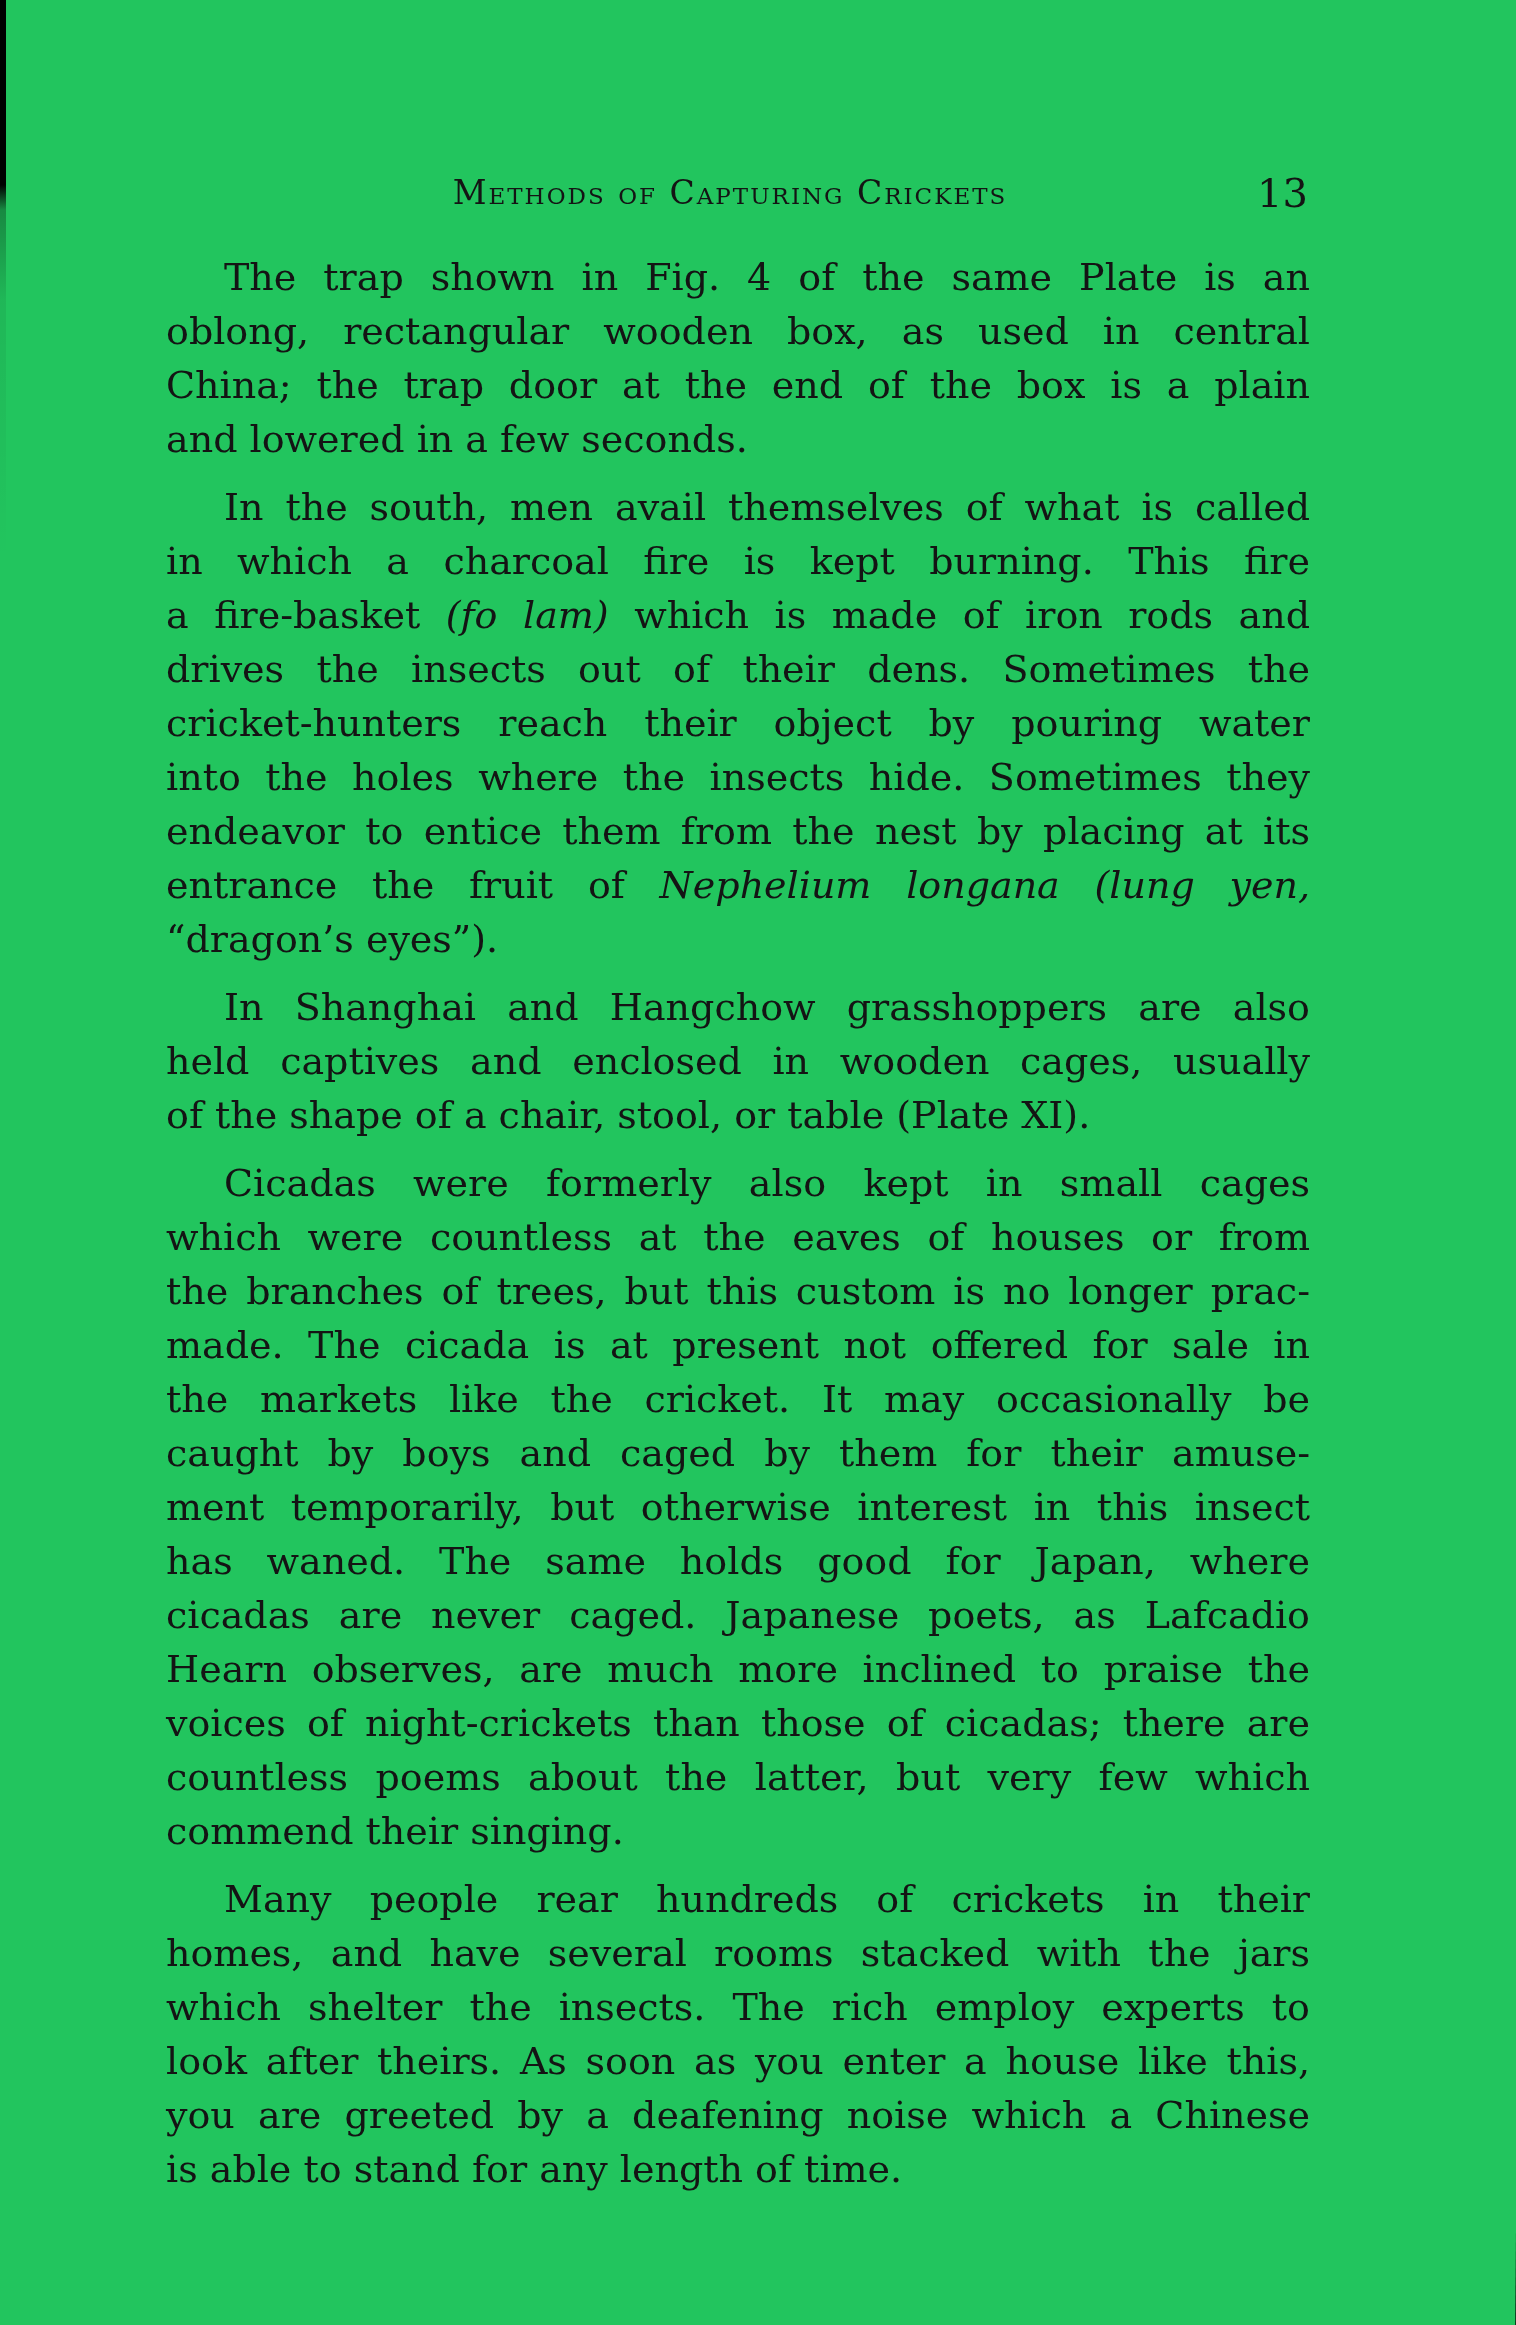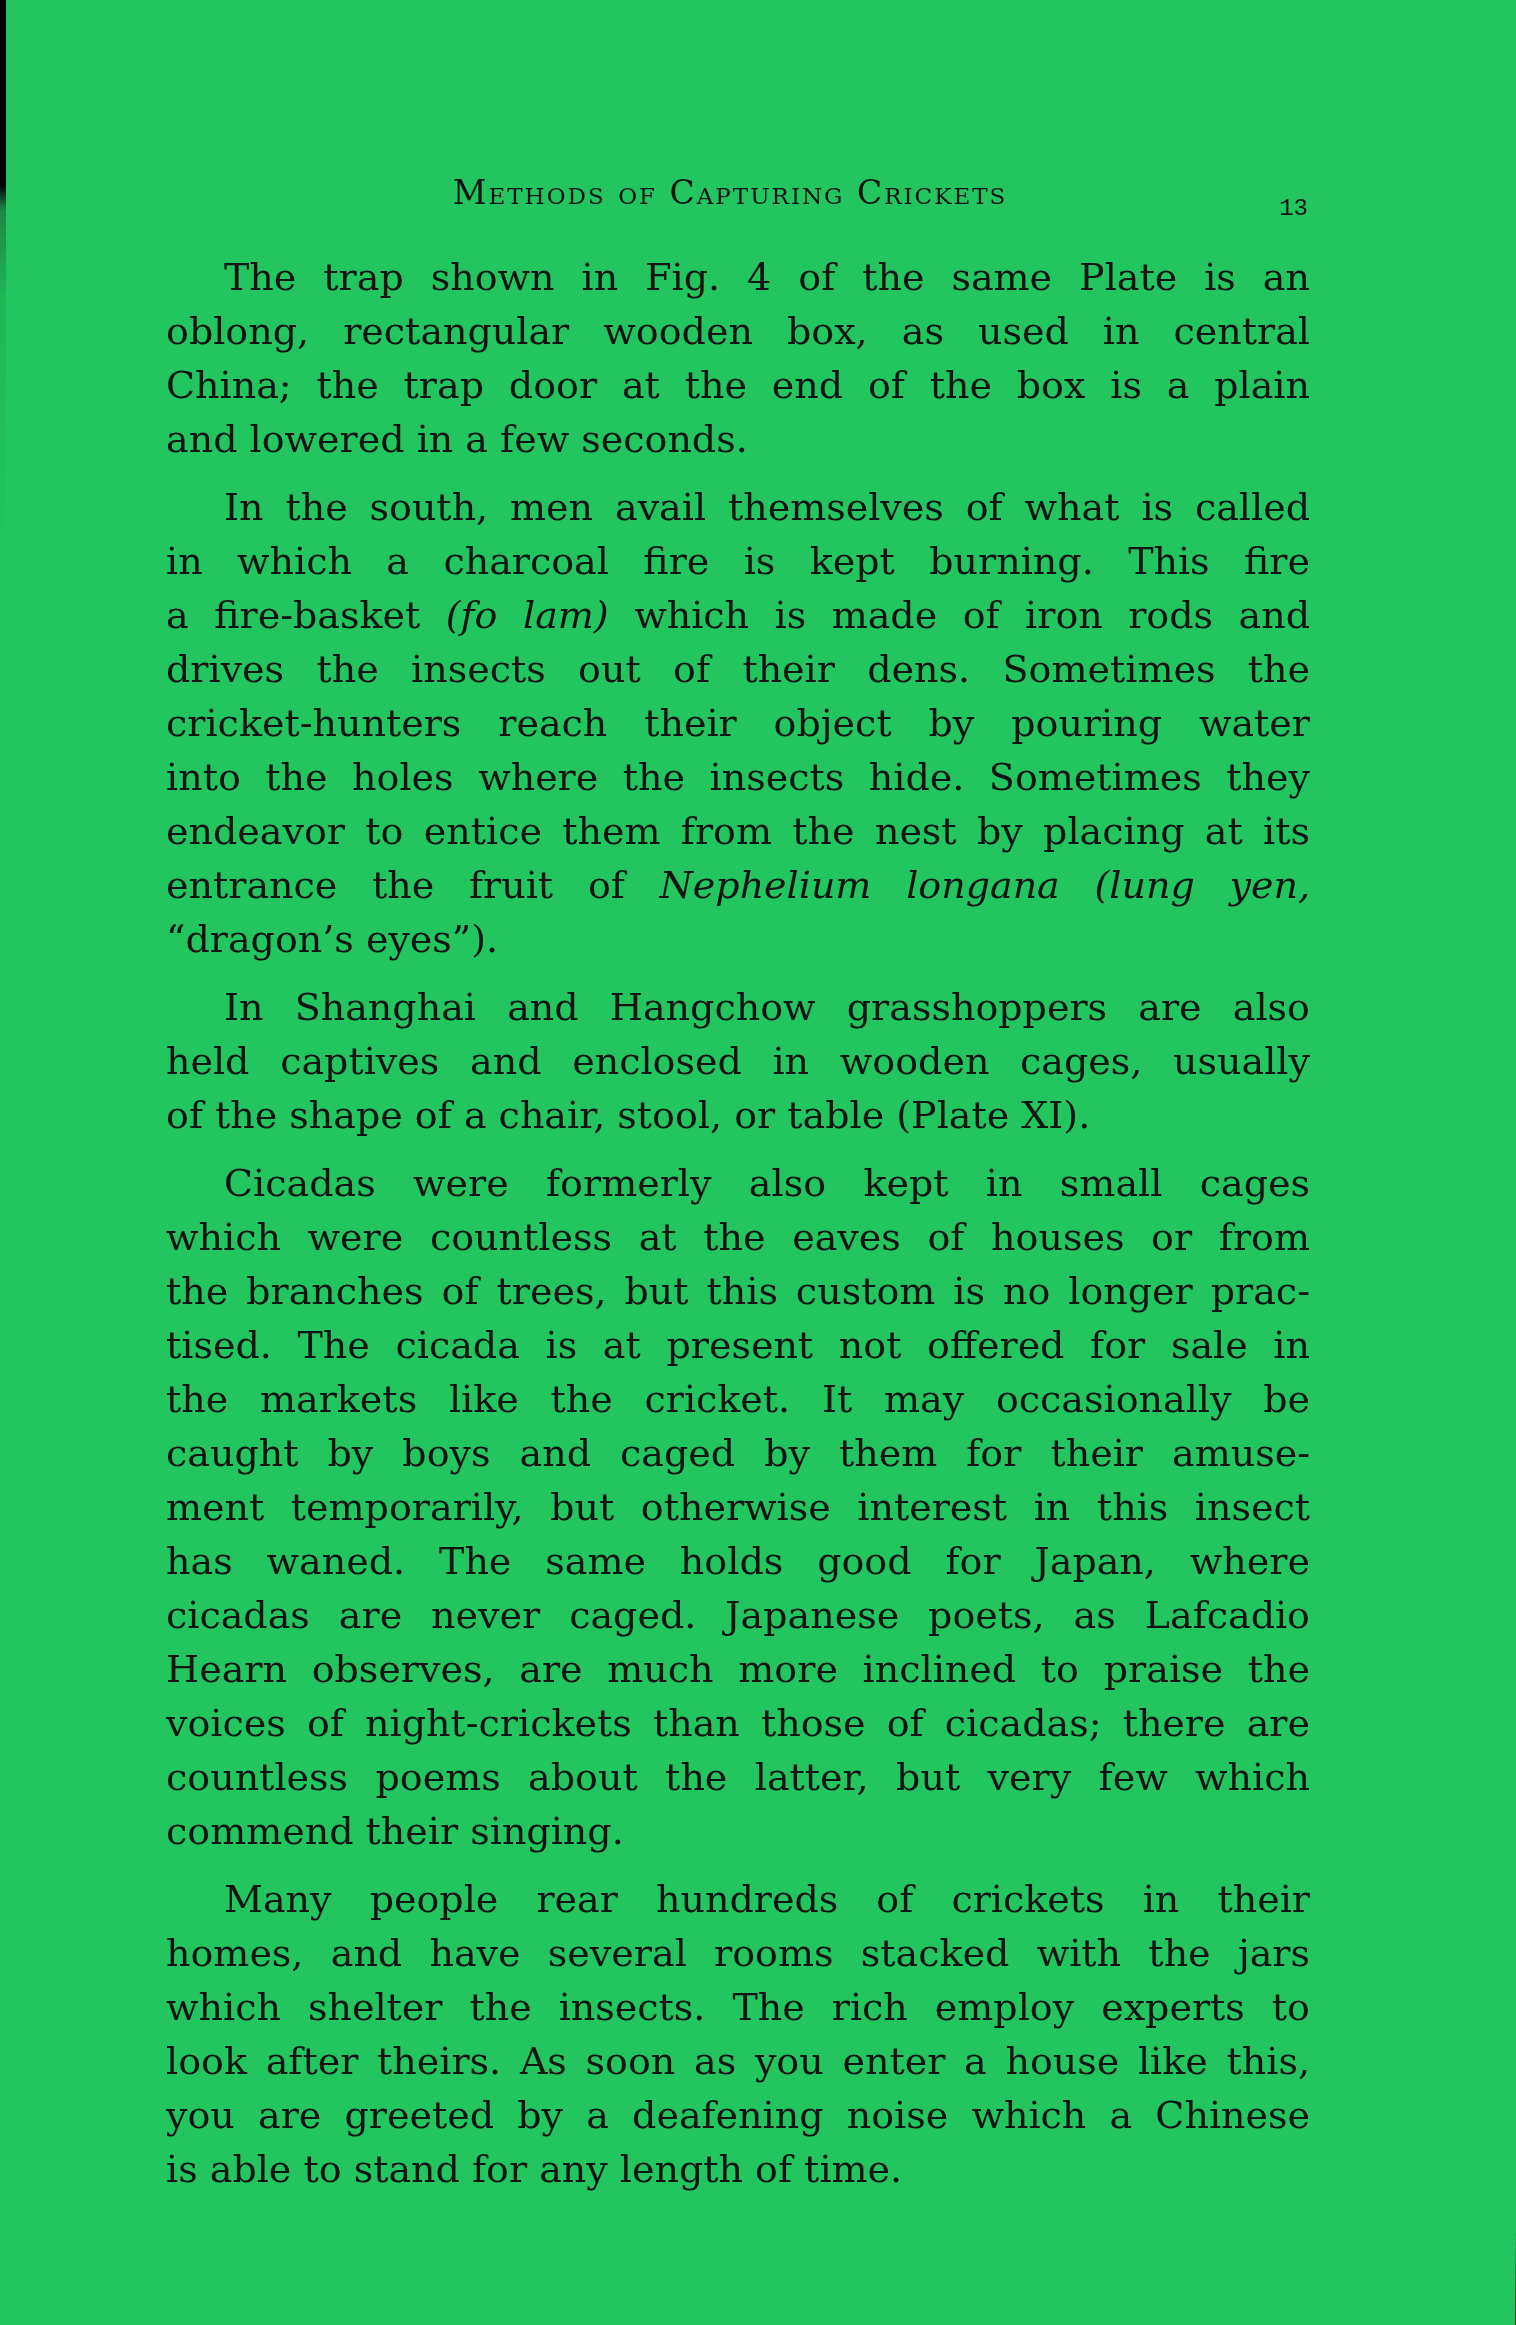--- a/index.html
+++ b/index.html
@@ -50,23 +50,22 @@
   }
   .running-header .title {
     display: block;
     text-align: center;
     font-variant: small-caps;
     font-size: 33px;
     letter-spacing: 2px;
   }
   .running-header .pagenum {
     position: absolute;
-    right: 2px; top: 16px;
-    font-size: 24px;
-    font-family: Liberation Mono, monospace;
+    right: 2px; top: 0;
+    font-size: 40px;
   }
   .bodytext { font-size: 38px; }
   .paragraph { margin: 0 0 14px 0; }
   .line {
     line-height: 54px;
     text-align: justify;
     text-align-last: justify;
     white-space: normal;
     margin-left: 16px;
   }
@@ -106,21 +105,21 @@
         </div>
         <div class="paragraph">
           <div class="line first"><span>In Shanghai and Hangchow grasshoppers are also</span></div>
           <div class="line"><span>held captives and enclosed in wooden cages, usually</span></div>
           <div class="line lastline"><span>of the shape of a chair, stool, or table (Plate XI).</span></div>
         </div>
         <div class="paragraph">
           <div class="line first"><span>Cicadas were formerly also kept in small cages</span></div>
           <div class="line"><span>which were countless at the eaves of houses or from</span></div>
           <div class="line"><span>the branches of trees, but this custom is no longer prac-</span></div>
-          <div class="line"><span>tised.  The cicada is at present not offered for sale in</span></div>
+          <div class="line"><span>made.  The cicada is at present not offered for sale in</span></div>
           <div class="line"><span>the markets like the cricket.  It may occasionally be</span></div>
           <div class="line"><span>caught by boys and caged by them for their amuse-</span></div>
           <div class="line"><span>ment temporarily, but otherwise interest in this insect</span></div>
           <div class="line"><span>has waned.  The same holds good for Japan, where</span></div>
           <div class="line"><span>cicadas are never caged.  Japanese poets, as Lafcadio</span></div>
           <div class="line"><span>Hearn observes, are much more inclined to praise the</span></div>
           <div class="line"><span>voices of night-crickets than those of cicadas; there are</span></div>
           <div class="line"><span>countless poems about the latter, but very few which</span></div>
           <div class="line lastline"><span>commend their singing.</span></div>
         </div>

